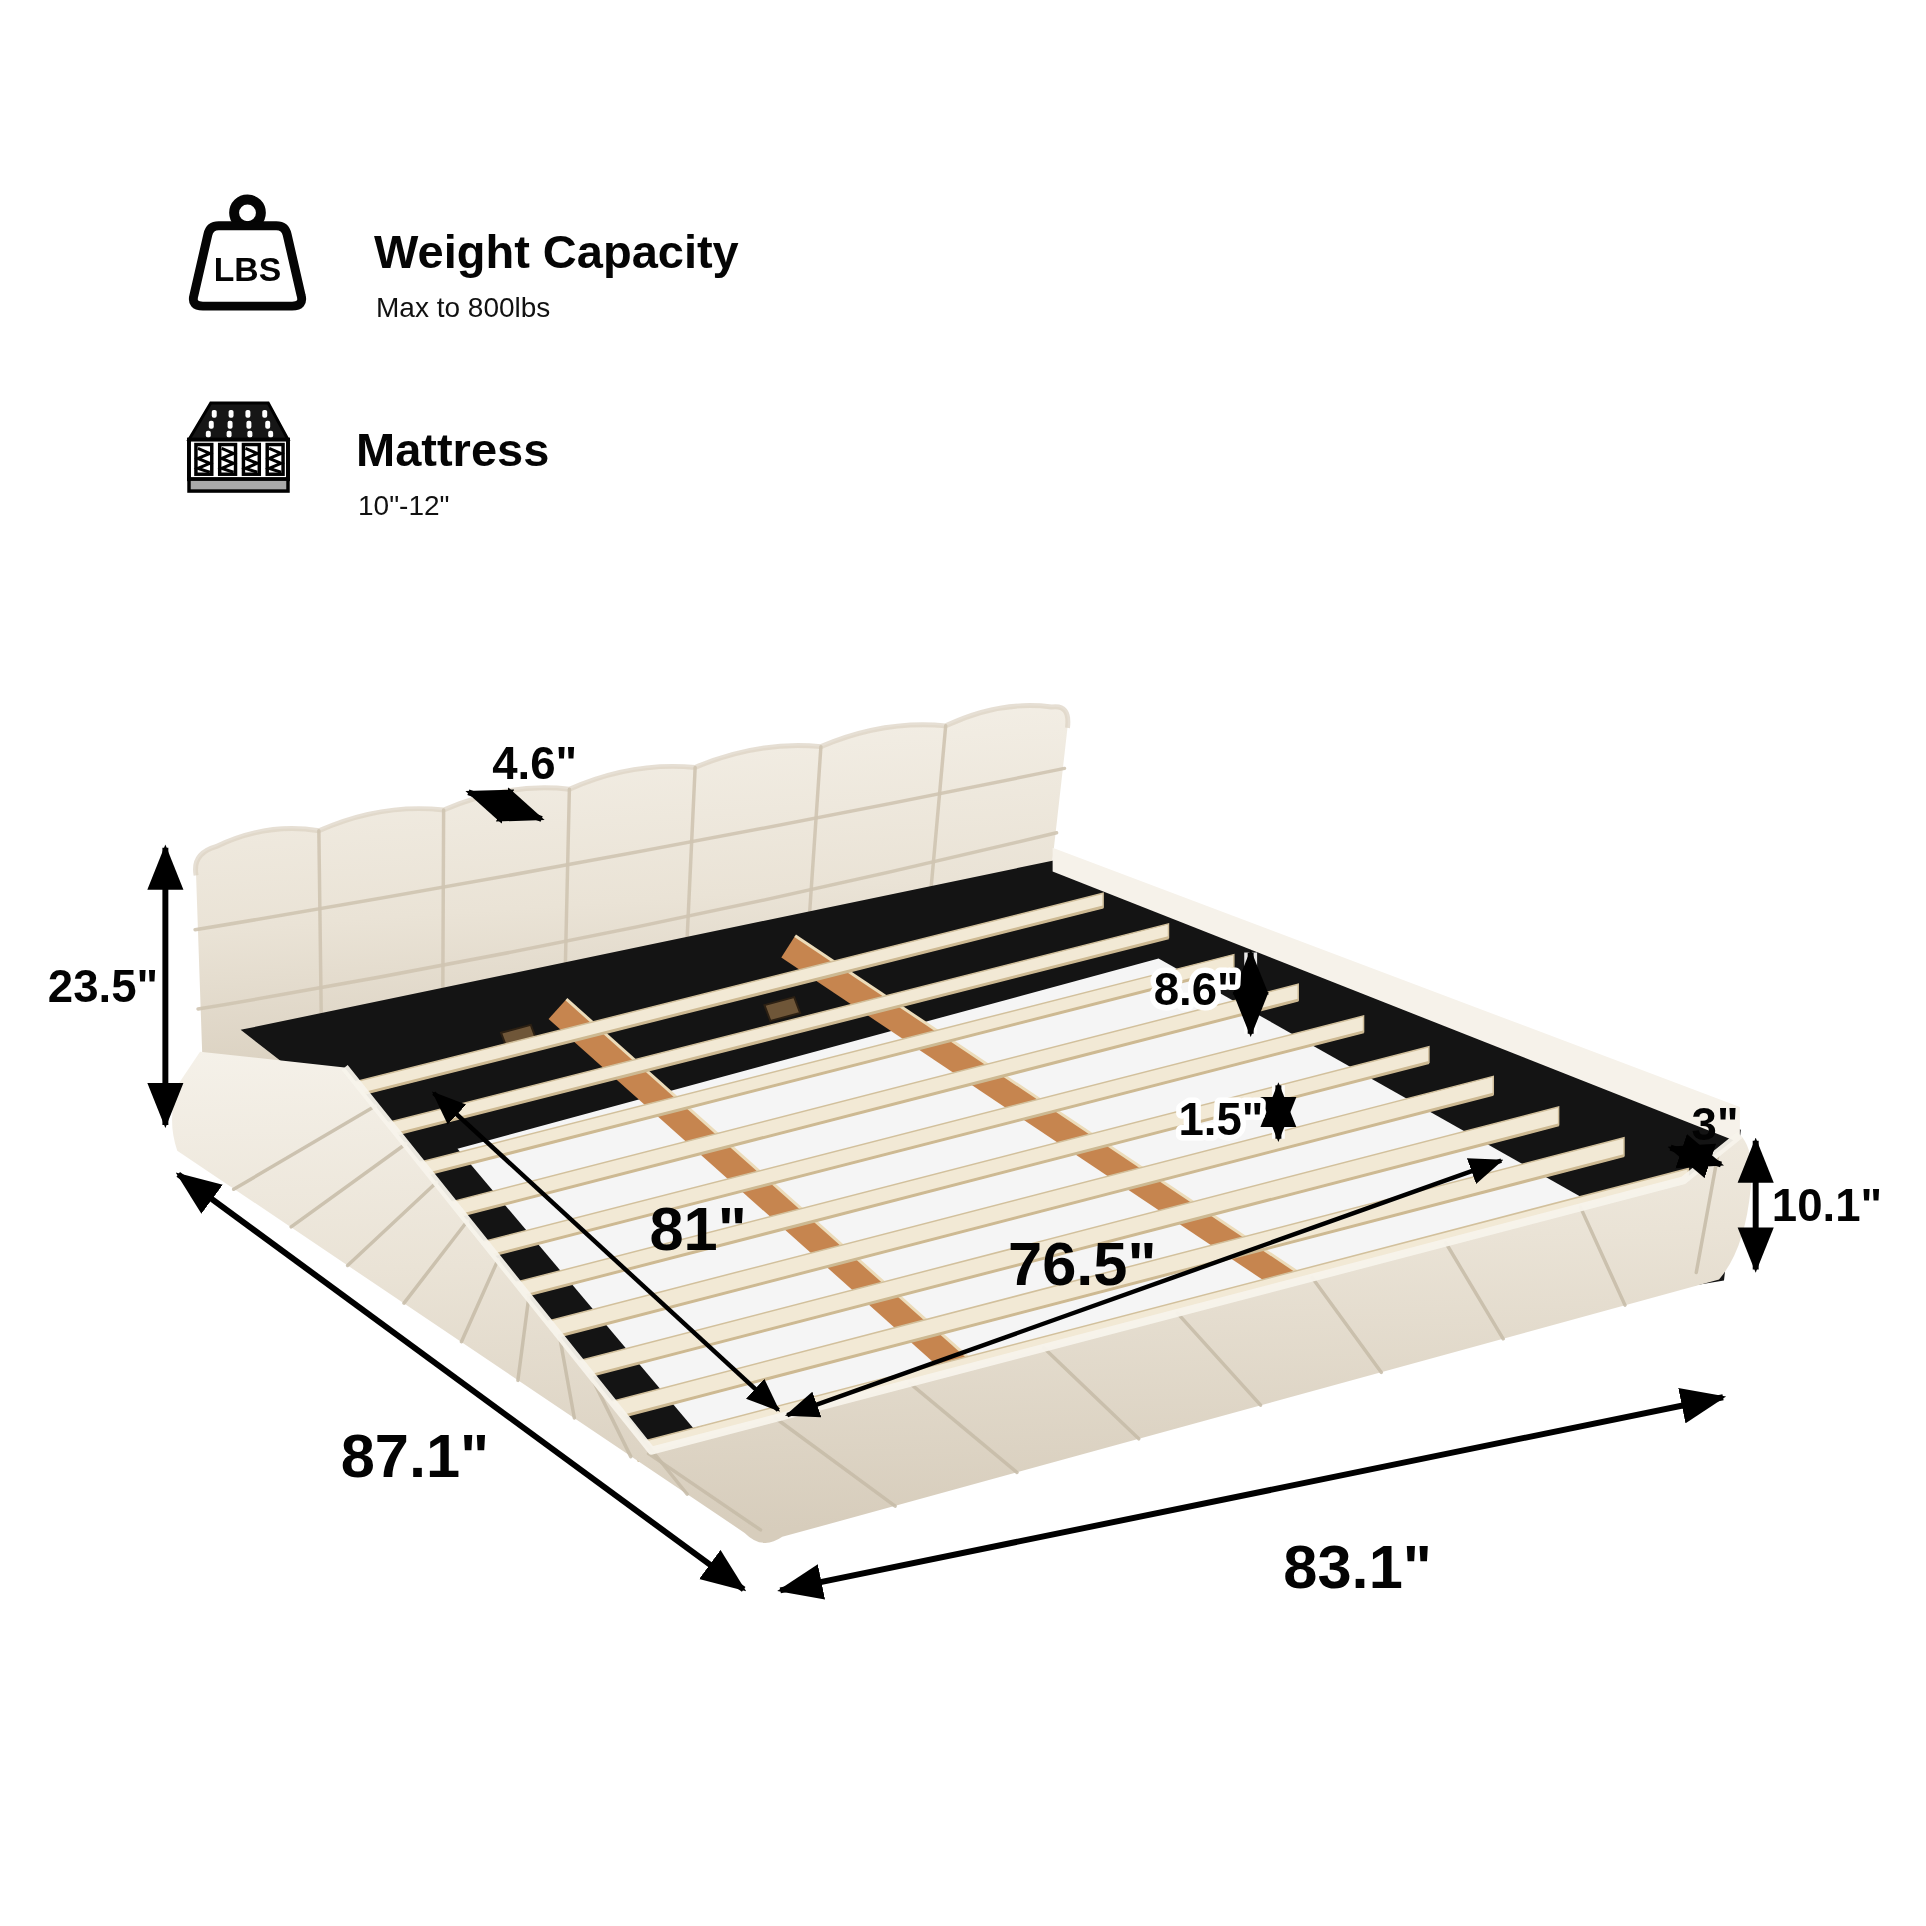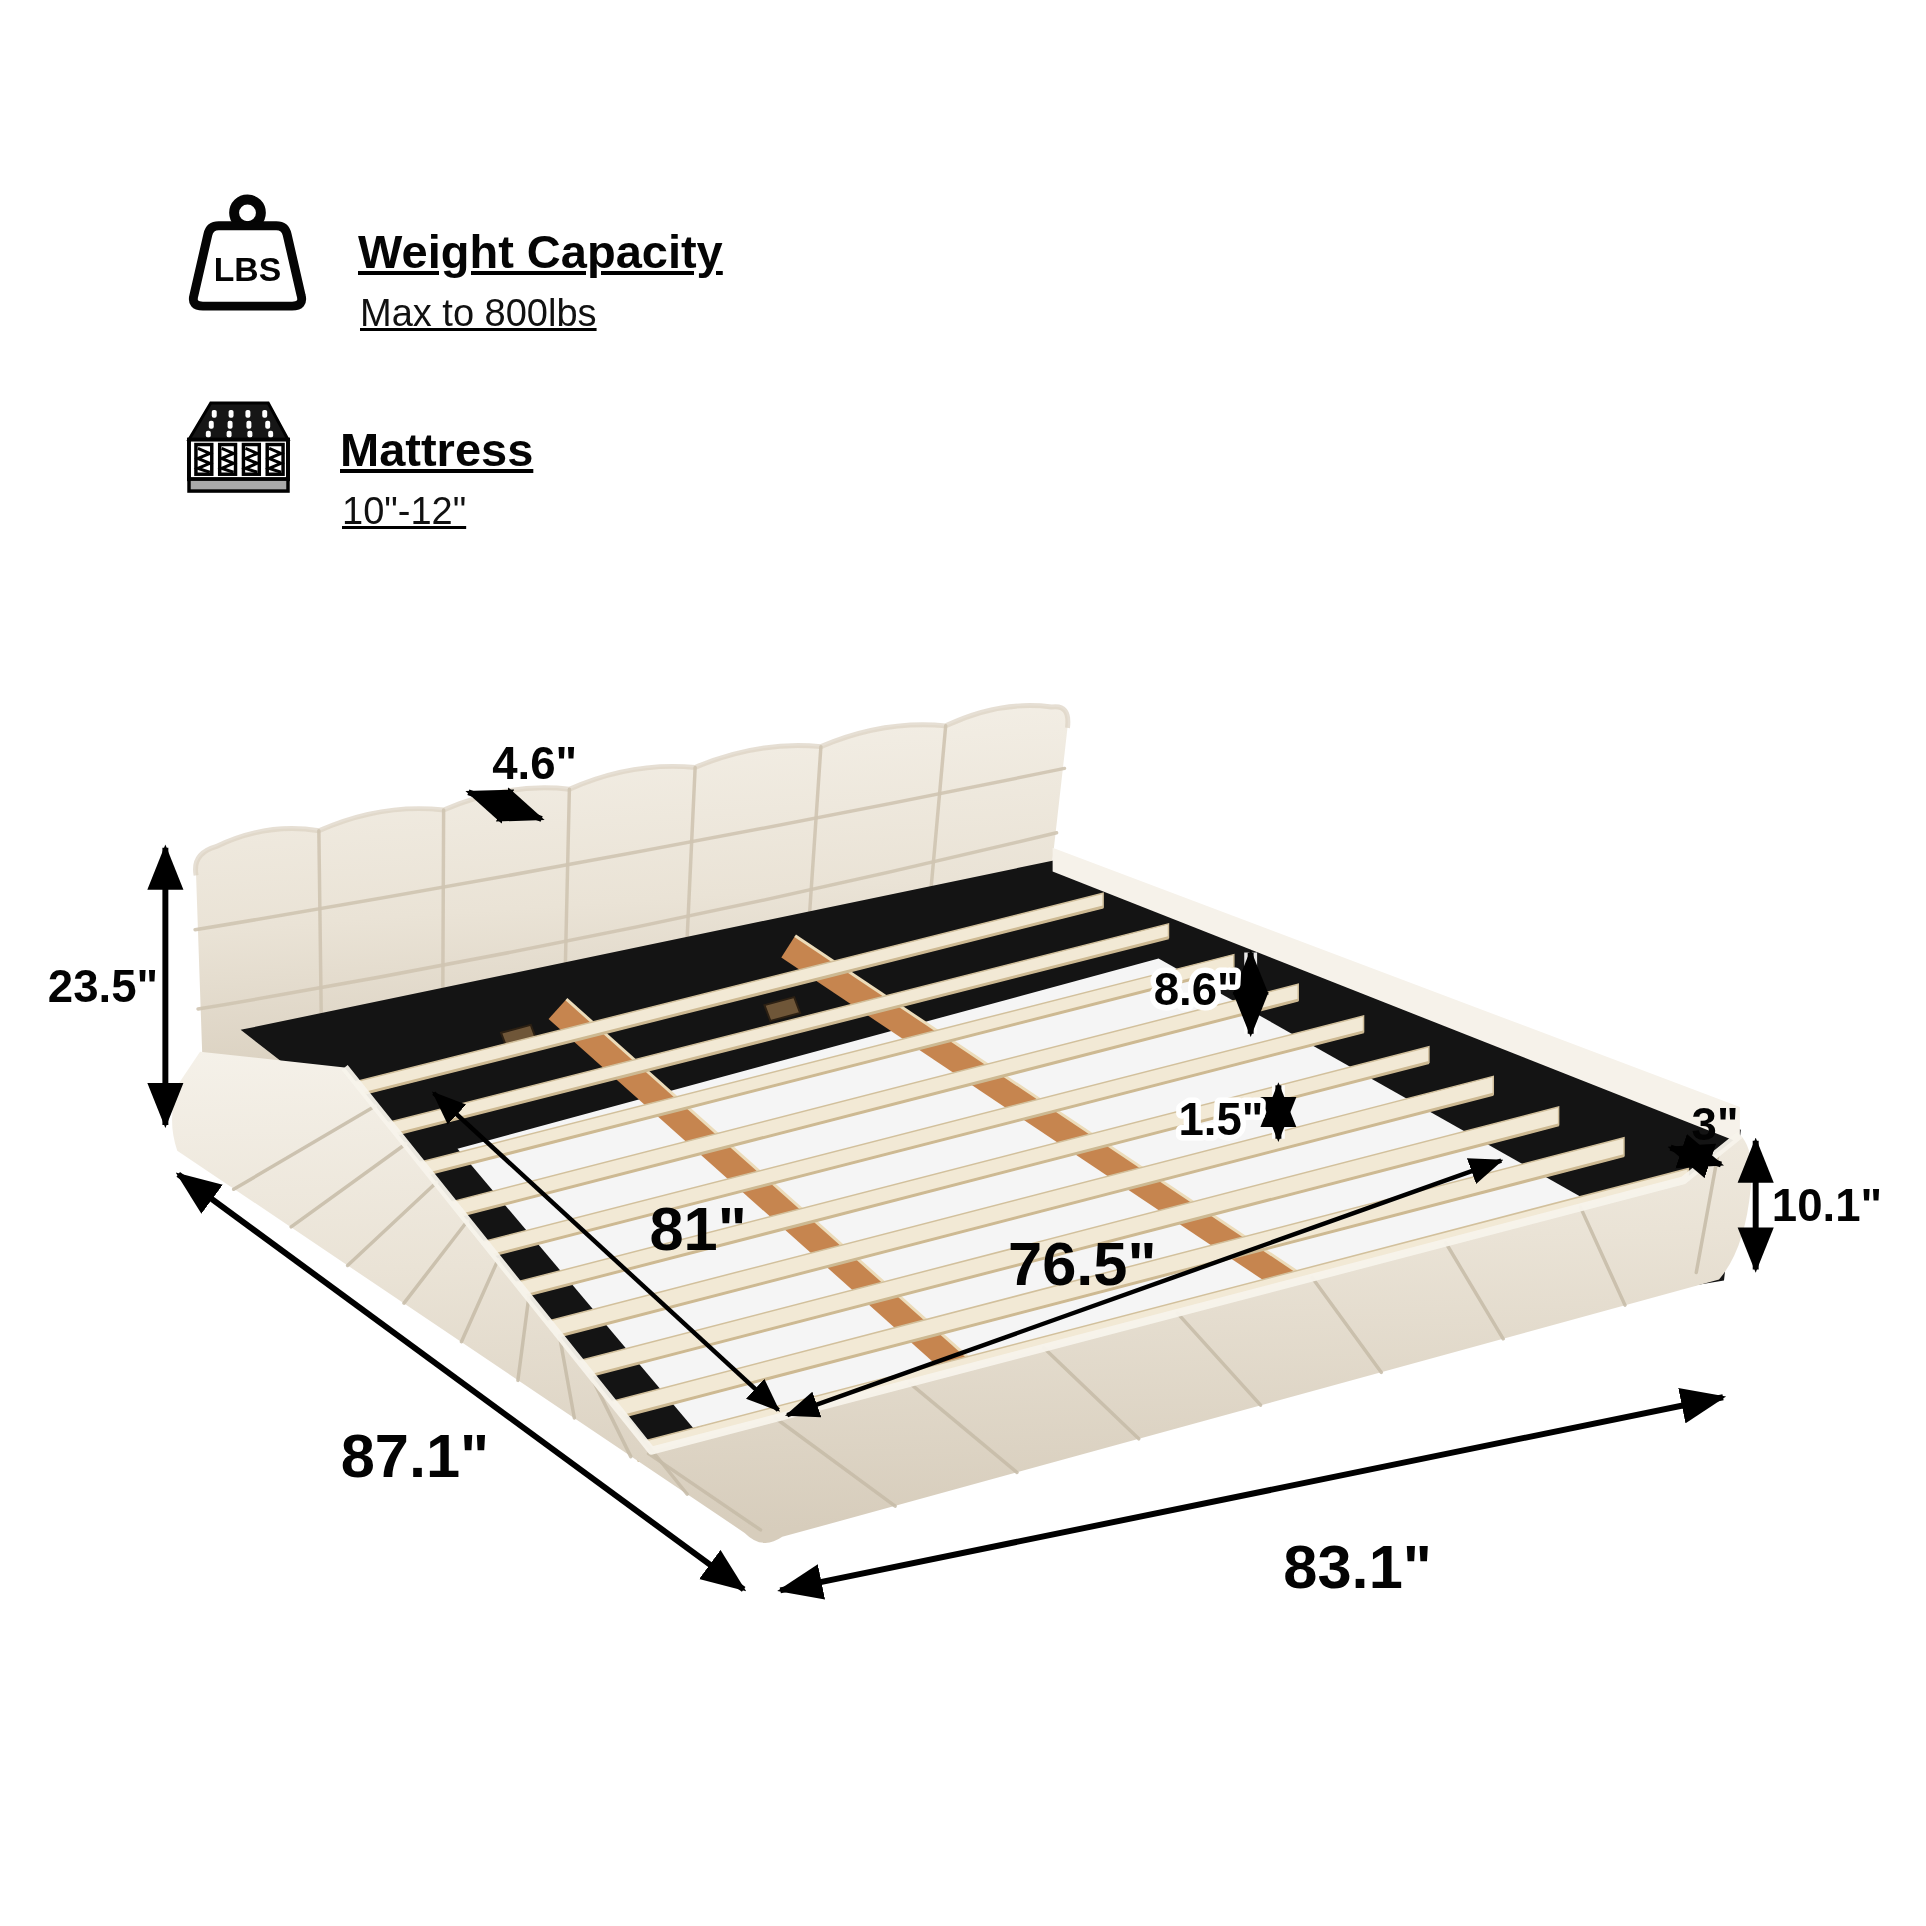--- a/index.html
+++ b/index.html
@@ -1,23 +1,23 @@
 <!DOCTYPE html>
 <html style="--fabric: #eae3d6; --fabric_light: #f5f1e9; --fabric_shadow: #d7cdbc; --interior: #141414; --slat: #f2e9d5; --wood: #c6854f; --piping: #f6f2ea; --arrow: #000000;"><head>
 <meta charset="utf-8">
 <style>
   html,body{margin:0;padding:0;background:#ffffff;}
   .canvas{
     position:relative;width:1927px;height:1927px;background:#ffffff;
     font-family:"Liberation Sans", sans-serif;overflow:hidden;
   }
   
-  .spec{position:absolute;left:181px;display:flex;align-items:flex-start;gap:44px;text-decoration:underline;}
+  .spec{position:absolute;left:181px;display:flex;align-items:flex-start;gap:60px;}
   .spec .spec-text h2{margin:0;font-size:47px;font-weight:700;color:#050505;letter-spacing:0;}
-  .spec .spec-text p{margin:13px 0 0 2px;font-size:38px;font-weight:400;color:#111;}
+  .spec .spec-text p{margin:13px 0 0 2px;font-size:28px;font-weight:400;color:#111;}
   .spec-weight{top:194px;}
   .spec-weight .spec-text{margin-top:30px;}
   .spec-mattress{top:398px;}
   .spec-mattress .spec-text{margin-top:24px;}
   .spec-icon{flex:0 0 auto;}
 
   
   .scene{position:absolute;left:0;top:0;width:1927px;height:1927px;}
   .st-hl{stop-color:var(--fabric_light);}
   .st-mid{stop-color:var(--fabric);}

